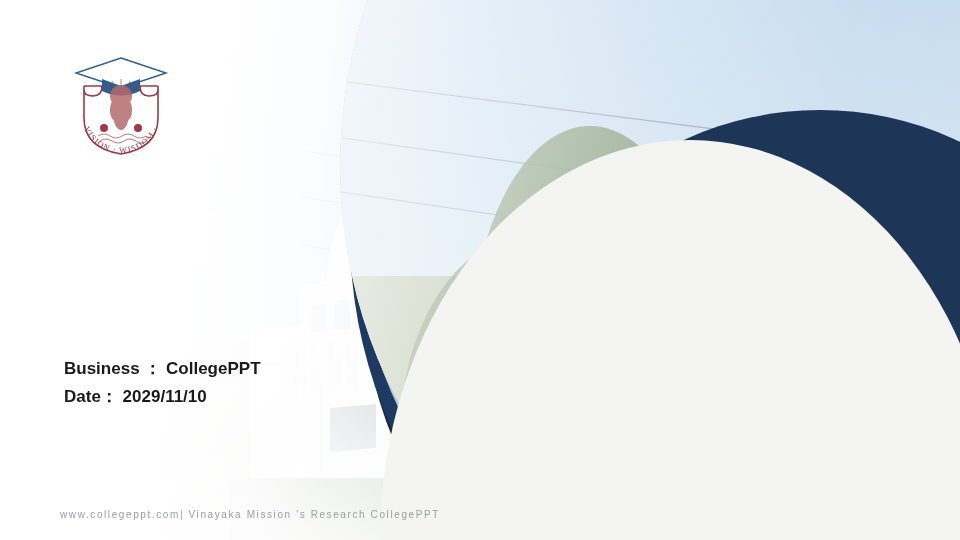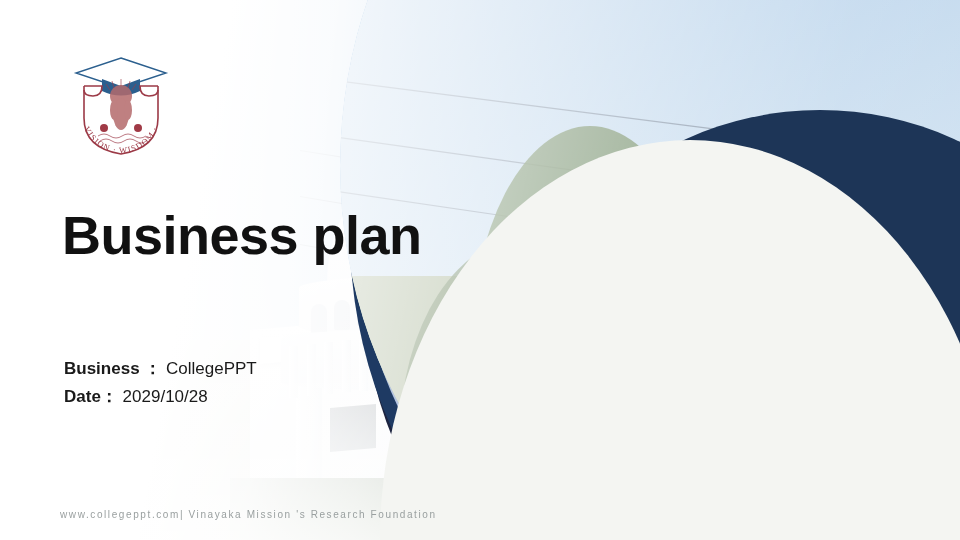--- a/index.html
+++ b/index.html
@@ -289,21 +289,21 @@
   }
   .meta {
     position: absolute;
     left: 64px; top: 355px;
     font-size: 17px;
     color: #1a1a1a;
     line-height: 28px;
     white-space: nowrap;
   }
   .meta .lbl { font-weight: bold; }
-  .meta .val { font-weight: normal; }
+  .meta .val { font-weight: bold; }
   .footer {
     position: absolute;
     left: 60px; top: 509px;
     font-size: 10px;
     color: #9aa0a0;
     letter-spacing: 1.6px;
     white-space: nowrap;
   }
 </style>
 </head>
@@ -481,27 +481,26 @@
 
       <defs>
         <path id="mottoArc" d="M20 78 A 40 40 0 0 0 98 78" fill="none"></path>
       </defs>
       <text font-family="'Liberation Serif', serif" font-size="8.5" letter-spacing="1.1" fill="#9c3a47">
         <textPath href="#mottoArc" startOffset="6%" id="motto-path">VISION · WISDOM · UNITY</textPath>
       </text>
     </svg>
   </div>
 
-  <div class="title">Business plan</div>
 
   <div class="meta">
     <div>
       <span class="lbl">Business ：</span>
       <span class="val">CollegePPT</span>
     </div>
     <div>
       <span class="lbl">Date：</span>
-      <span class="val">2029/10/28</span>
+      <span class="val">2029/11/10</span>
     </div>
   </div>
 
-  <div class="footer">www.collegeppt.com| Vinayaka Mission 's Research Foundation</div>
+  <div class="footer">www.collegeppt.com| Vinayaka Mission 's Research CollegePPT</div>
 </div>
 
 </body></html>

